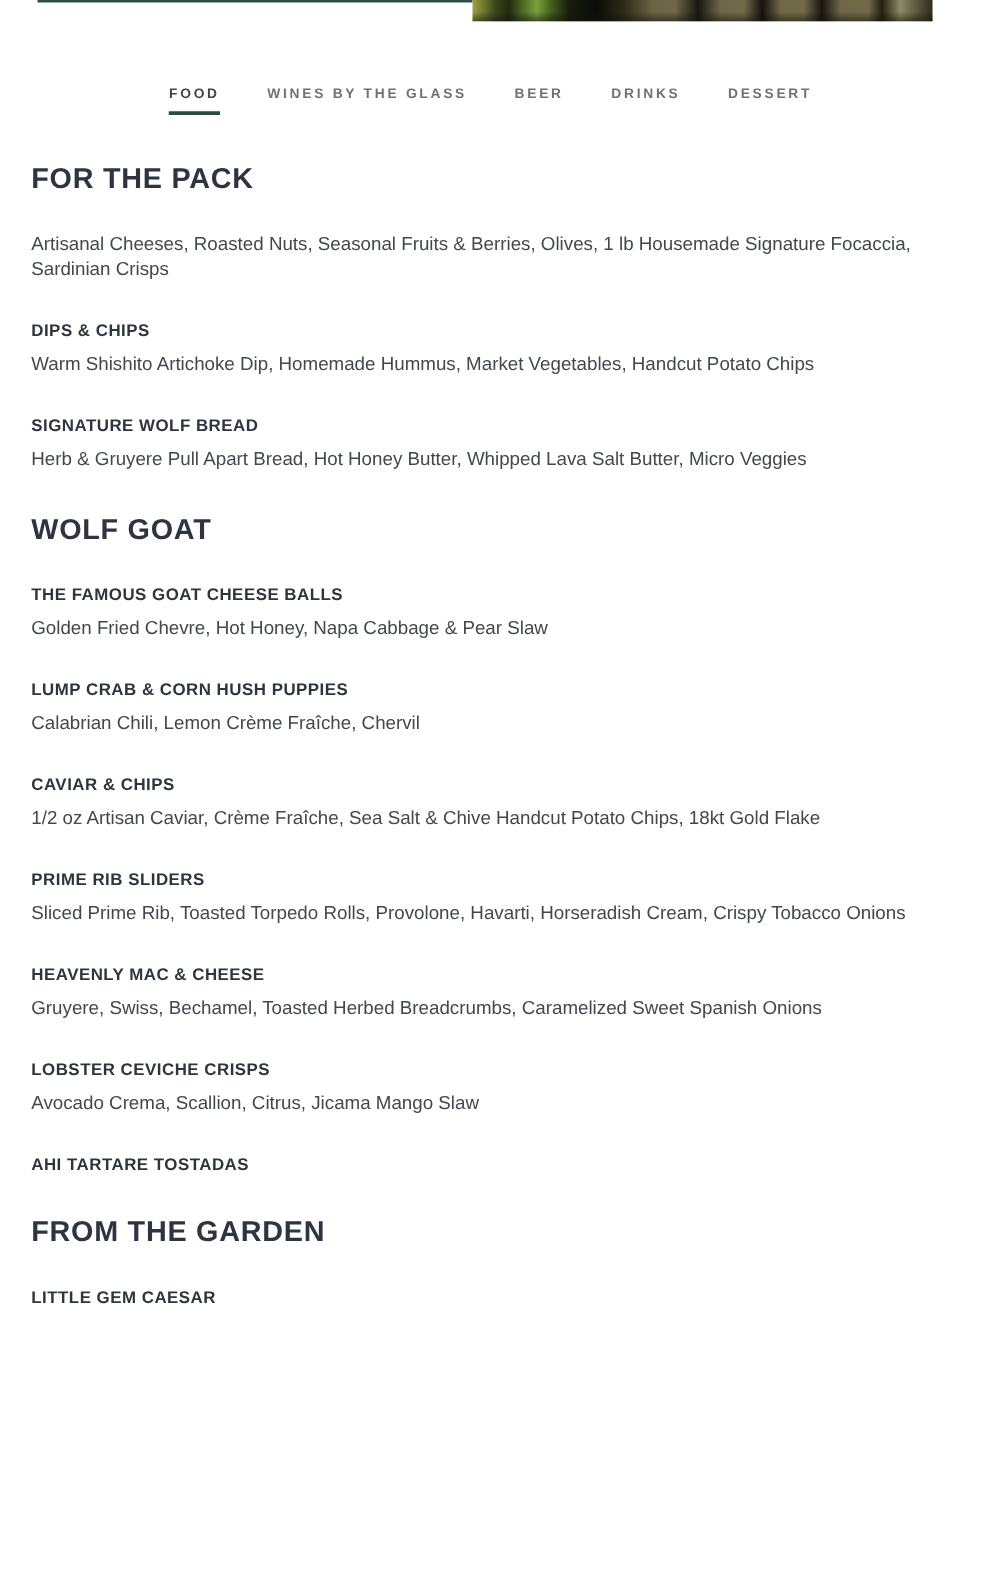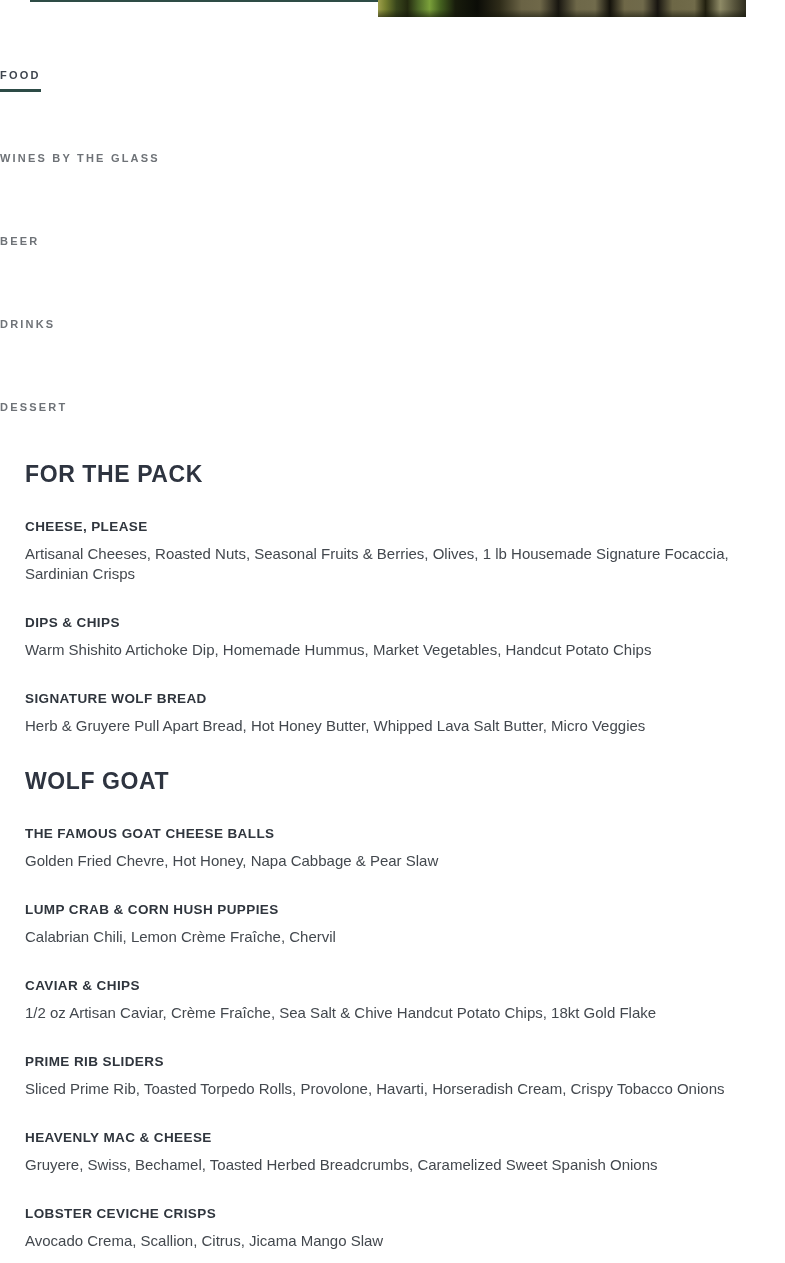--- a/index.html
+++ b/index.html
@@ -32,23 +32,22 @@
         #181610 49%, #6e6849 54%, #716b4c 59%, #14120b 63%,
         #6f6848 67%, #706a4b 72%, #181510 76%, #6d6746 80%,
         #716b4a 86%, #22200f 89%, #8e8a66 93%, #55523a 97%, #2e2c1e 100%);
   }
 
   
   .tabs {
     display: flex;
     justify-content: center;
     align-items: flex-start;
-    gap: 59px;
+    gap: 38px;
     margin-top: 51px;
-    flex-direction: column;
   }
   .tab {
     font-size: 11px;
     font-weight: bold;
     letter-spacing: 2.2px;
     line-height: 14px;
     color: #6e7277;
     text-decoration: none;
     padding-bottom: 7px;
     border-bottom: 3px solid transparent;
@@ -102,21 +101,20 @@
   <a class="tab">DRINKS</a>
   <a class="tab">DESSERT</a>
 </nav>
 
 <main class="menu">
 
   <section>
     <h2 class="section-title first">FOR THE PACK</h2>
 
     <article class="item">
-      <h3>CHEESE, PLEASE</h3>
       <p>Artisanal Cheeses, Roasted Nuts, Seasonal Fruits &amp; Berries, Olives, 1 lb Housemade Signature Focaccia, Sardinian Crisps</p>
     </article>
 
     <article class="item">
       <h3>DIPS &amp; CHIPS</h3>
       <p>Warm Shishito Artichoke Dip, Homemade Hummus, Market Vegetables, Handcut Potato Chips</p>
     </article>
 
     <article class="item">
       <h3>SIGNATURE WOLF BREAD</h3>

